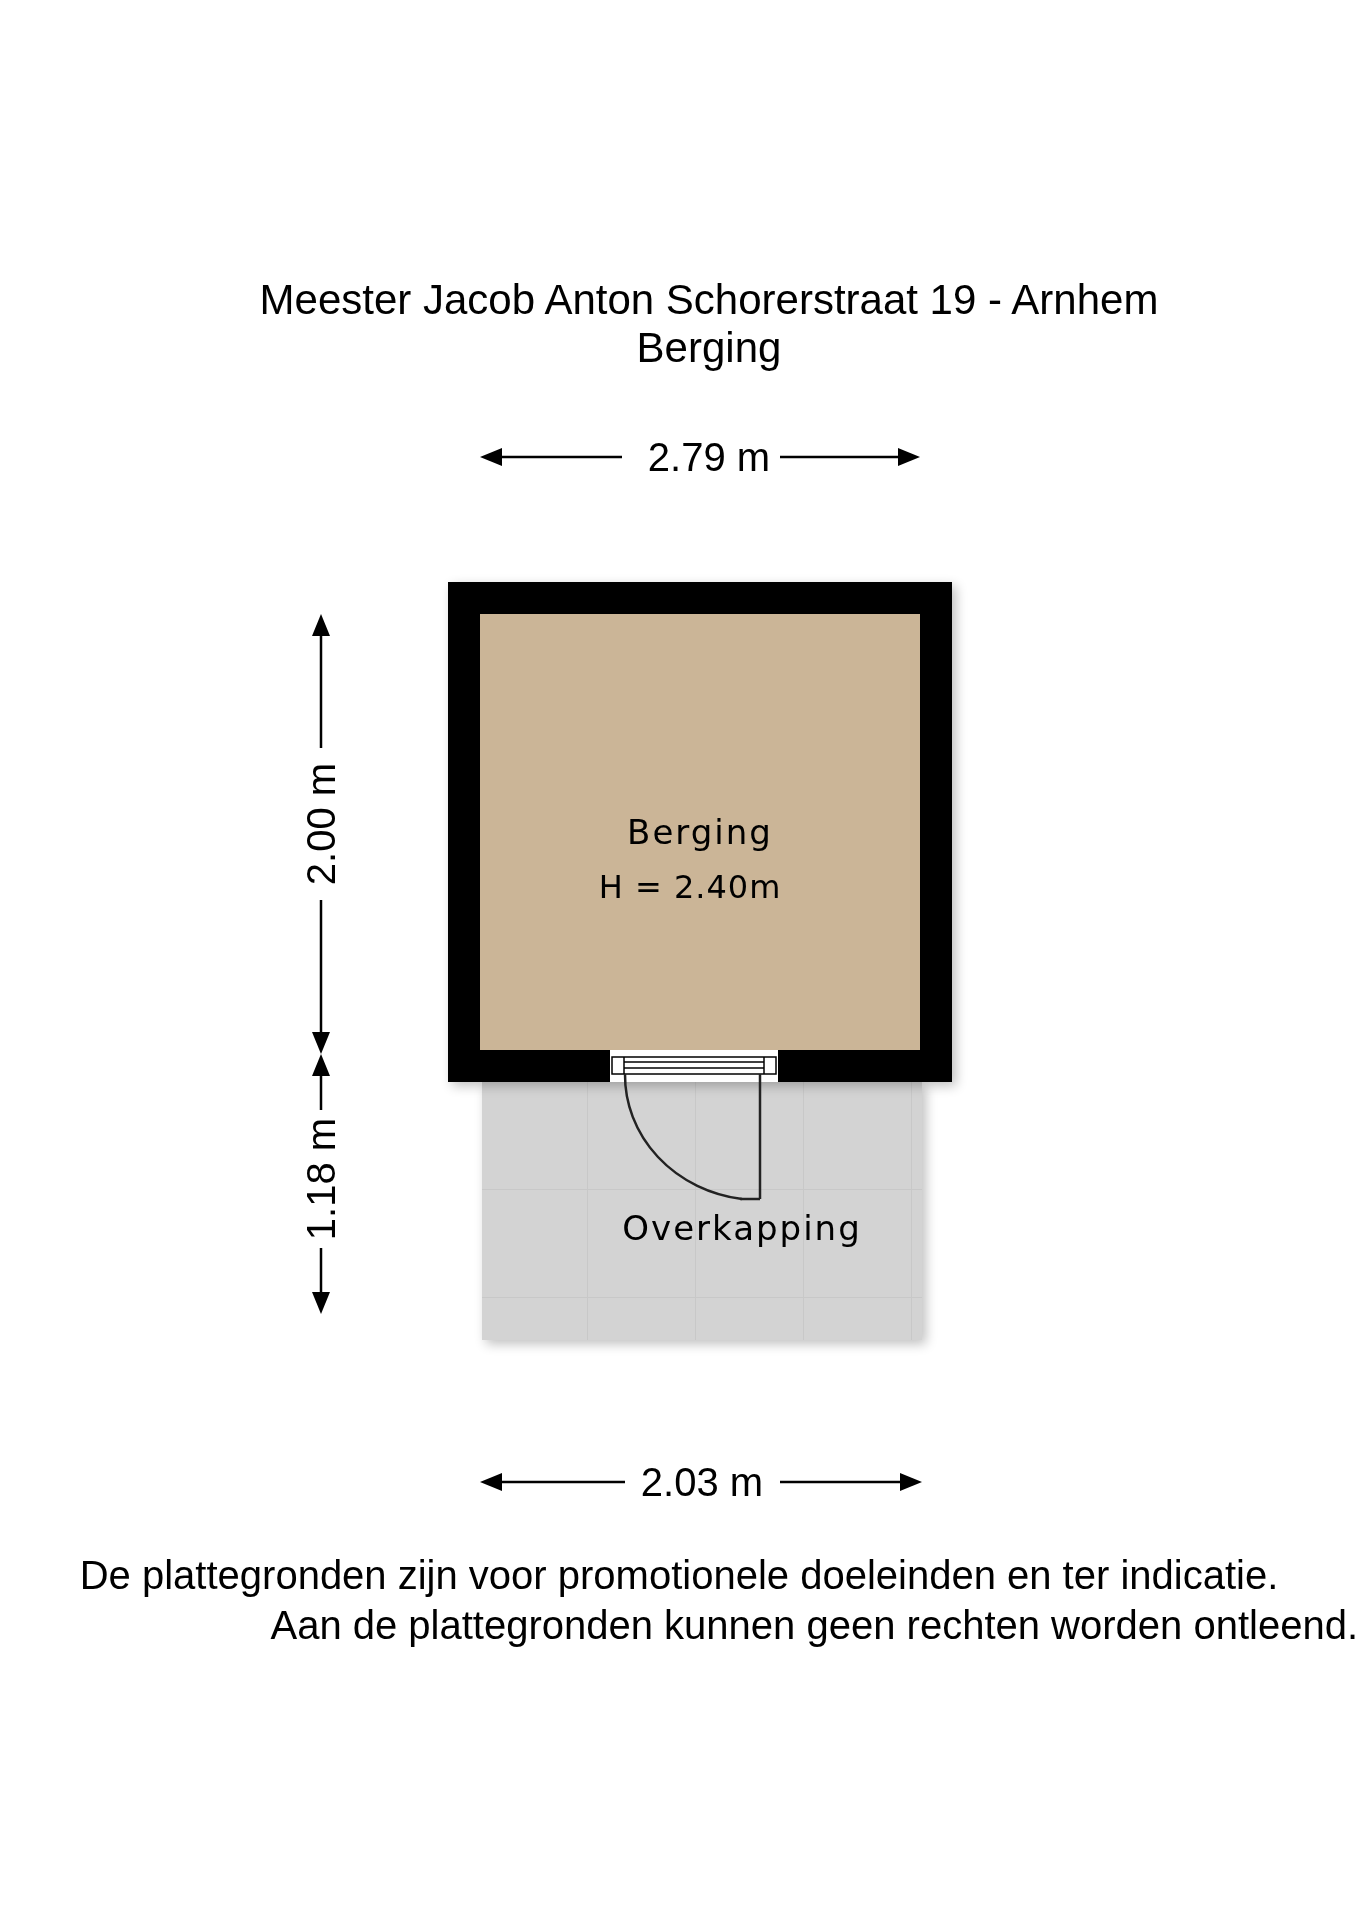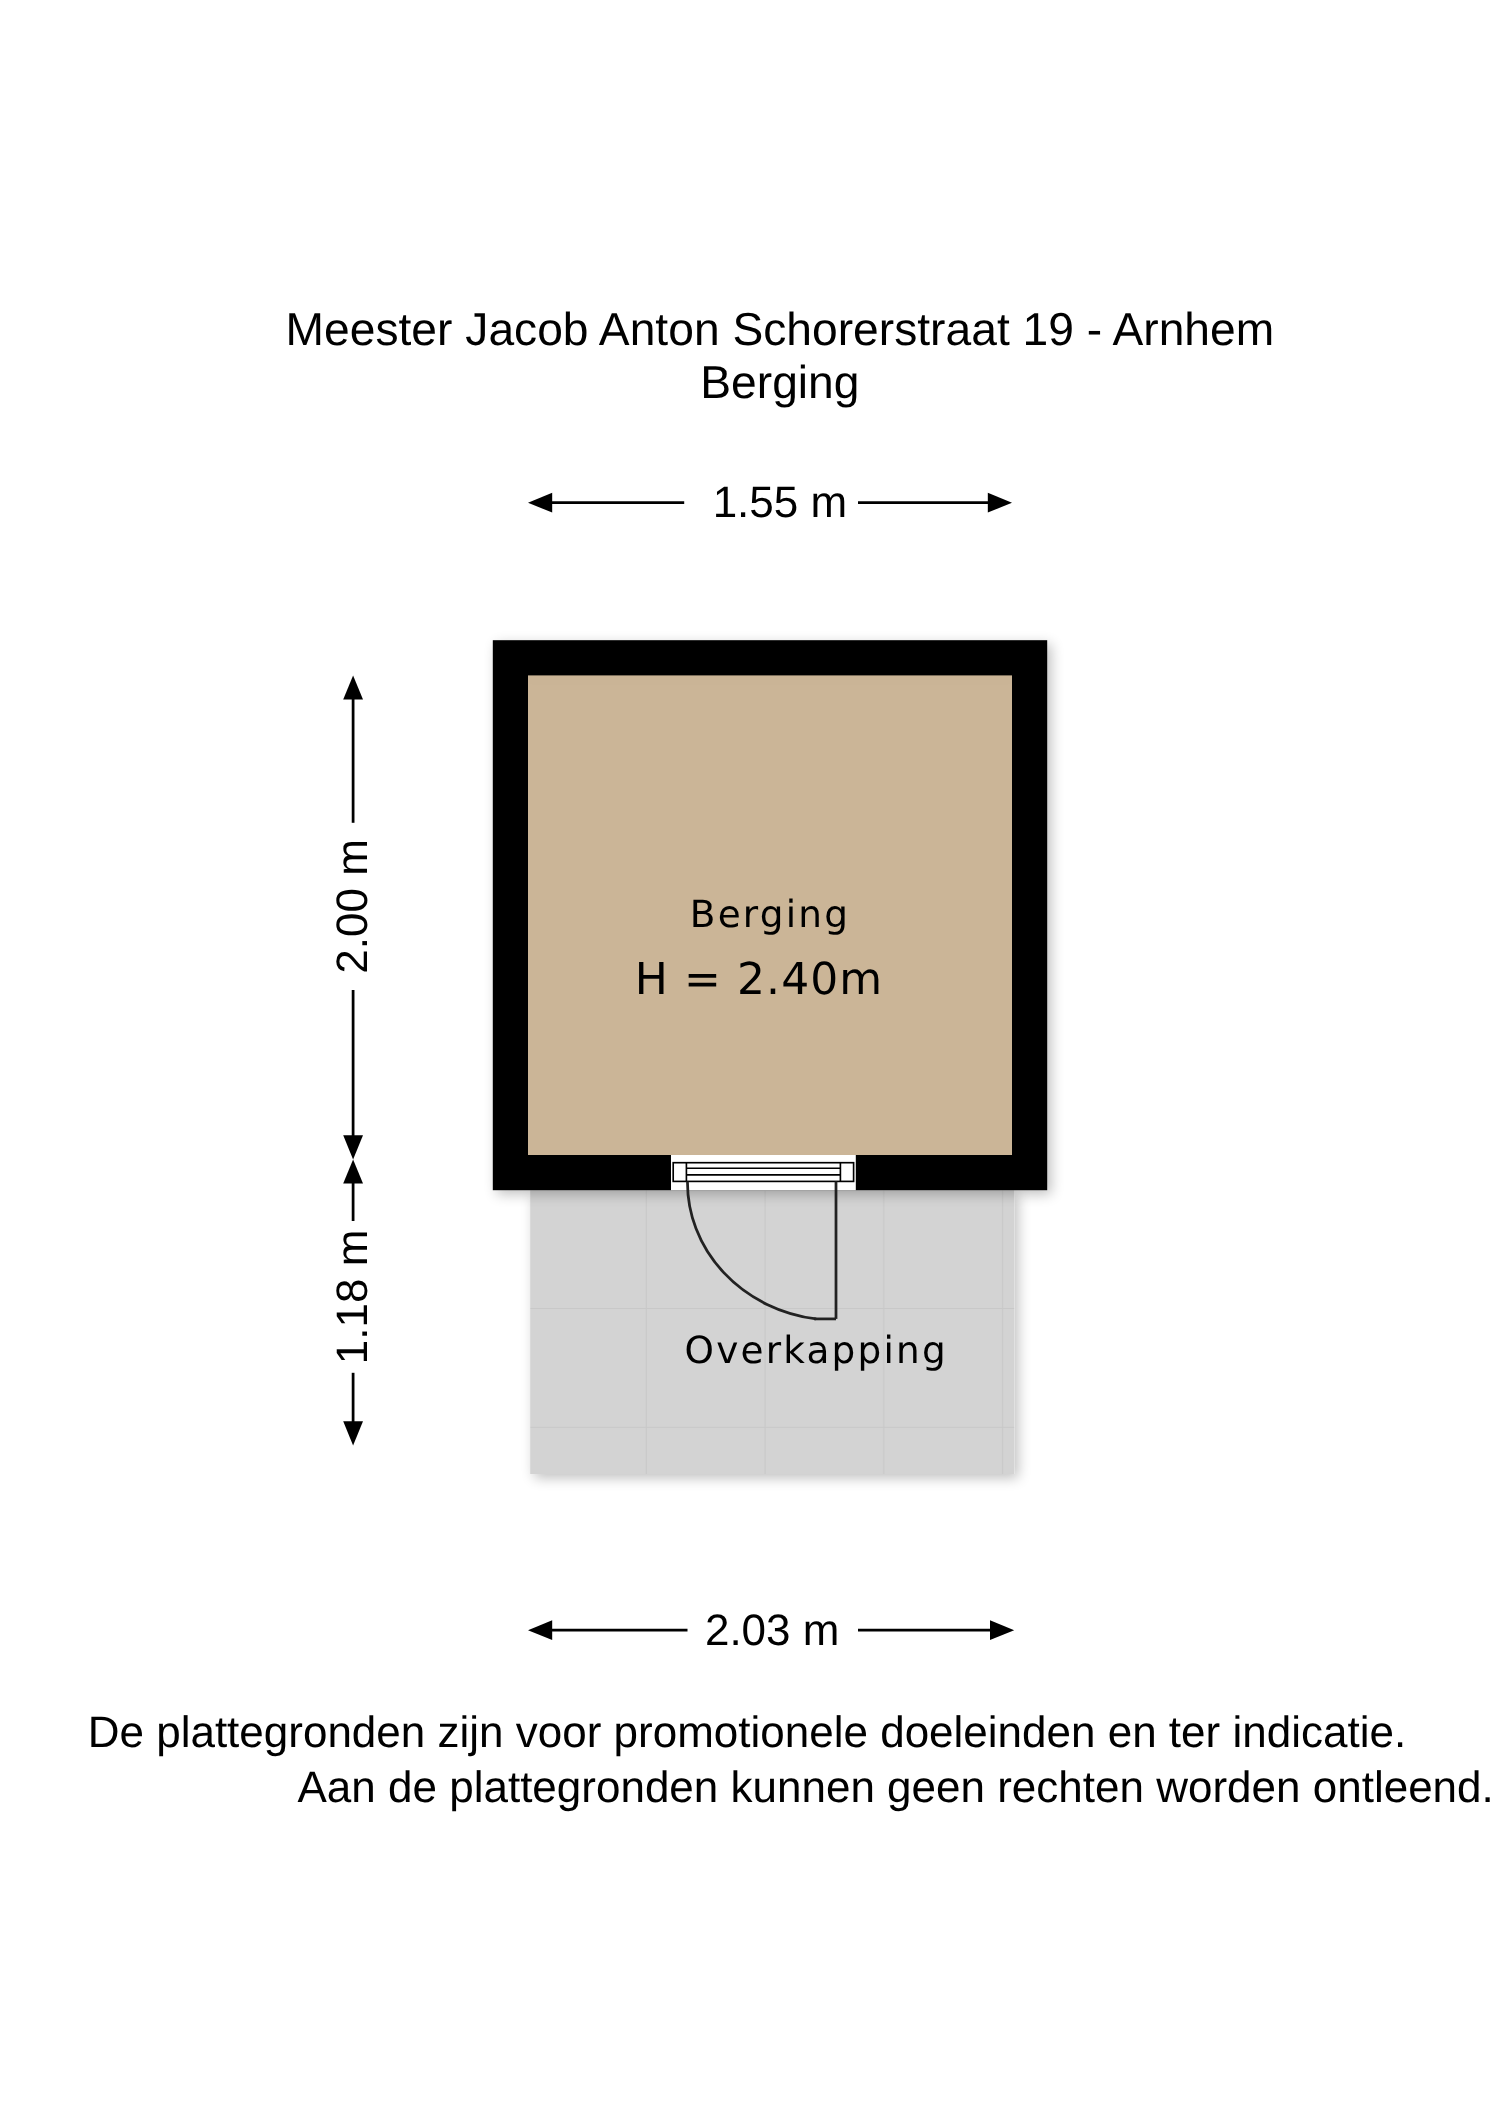--- a/index.html
+++ b/index.html
@@ -91,30 +91,30 @@
     <line x1="321" y1="900" x2="321" y2="1036" stroke="#000" stroke-width="2.5"></line>
     <polygon points="321,1054 312,1032 330,1032" fill="#000"></polygon>
     <polygon points="321,1054 312,1076 330,1076" fill="#000"></polygon>
     <line x1="321" y1="1070" x2="321" y2="1110" stroke="#000" stroke-width="2.5"></line>
     <line x1="321" y1="1248" x2="321" y2="1296" stroke="#000" stroke-width="2.5"></line>
     <polygon points="321,1314 312,1292 330,1292" fill="#000"></polygon>
   </g>
 </svg>
 
 <div class="abs" style="left:0;top:434px;width:1418px;text-align:center;">
-  <span class="dim-text">1.55 m</span>
+  <span class="dim-text">2.79 m</span>
 </div>
 <div class="abs" style="left:0;top:1459px;width:1404px;text-align:center;">
   <span class="dim-text">2.03 m</span>
 </div>
 <div class="abs" style="left:221px;top:801px;width:200px;height:46px;text-align:center;transform:rotate(-90deg);">
   <span class="dim-text" style="padding:0;">2.00 m</span>
 </div>
 <div class="abs" style="left:221px;top:1156px;width:200px;height:46px;text-align:center;transform:rotate(-90deg);">
   <span class="dim-text" style="padding:0;">1.18 m</span>
 </div>
 
 <div class="abs room-label" style="left:580px;top:812px;width:240px;">Berging</div>
-<div class="abs room-label" style="left:560px;top:868px;width:260px;font-size:40px;letter-spacing:1px;">H = 2.40m</div>
+<div class="abs room-label" style="left:560px;top:868px;width:260px;font-size:32px;letter-spacing:1px;">H = 2.40m</div>
 <div class="abs room-label" style="left:592px;top:1208px;width:300px;">Overkapping</div>
 
 <div class="abs disclaimer" style="top:1550px;">De plattegronden zijn voor promotionele doeleinden en ter indicatie.</div>
 <div class="abs disclaimer" style="top:1600px;text-align:right;">Aan de plattegronden kunnen geen rechten worden ontleend.</div>
 
 </body></html>

